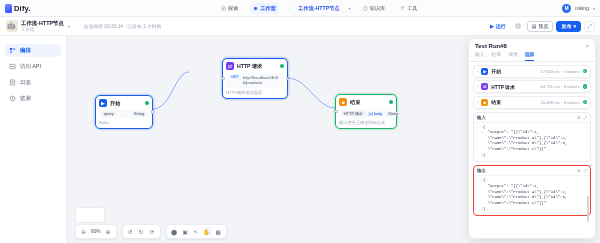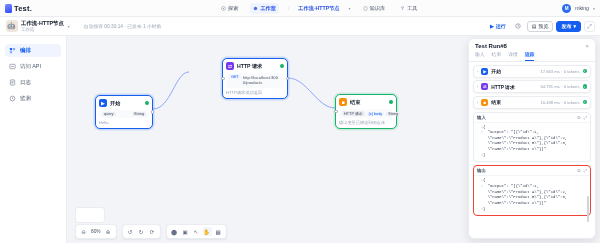--- a/index.html
+++ b/index.html
@@ -214,21 +214,21 @@
   }
 </style>
 </head>
 <body>
 
 <div class="app">
 
   <div class="topbar">
     <div class="brand">
       <div class="brand-mark"></div>
-      <span class="brand-text">Test.</span>
+      <span class="brand-text">Dify.</span>
     </div>
 
     <div class="topnav">
       <div class="nav-item">
         <span class="nav-ic">
           <svg viewBox="0 0 16 16" width="5" height="5">
               <circle cx="8" cy="8" r="6.5" fill="none" stroke="#667085" stroke-width="1.5"></circle>
               <path d="M10.5 5.5L6.8 6.8 5.5 10.5 9.2 9.2z" fill="#667085"></path>
             </svg>
         </span>

